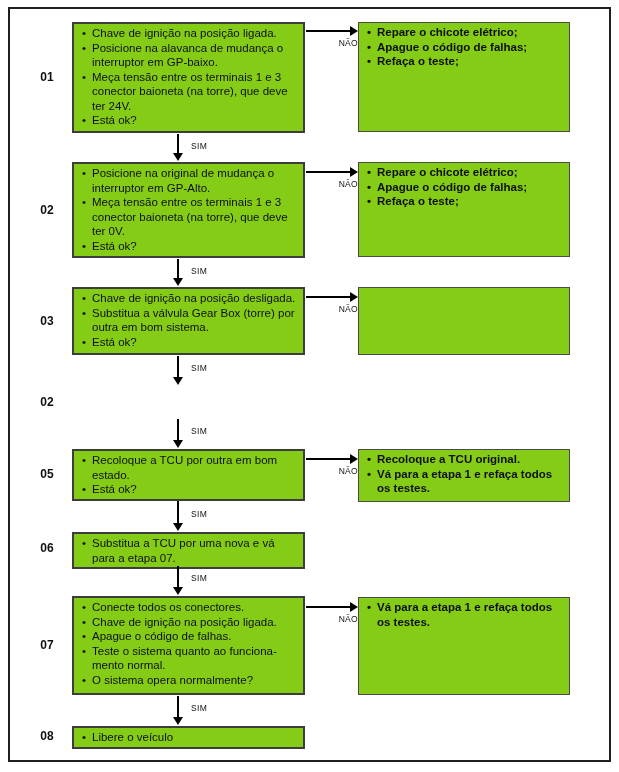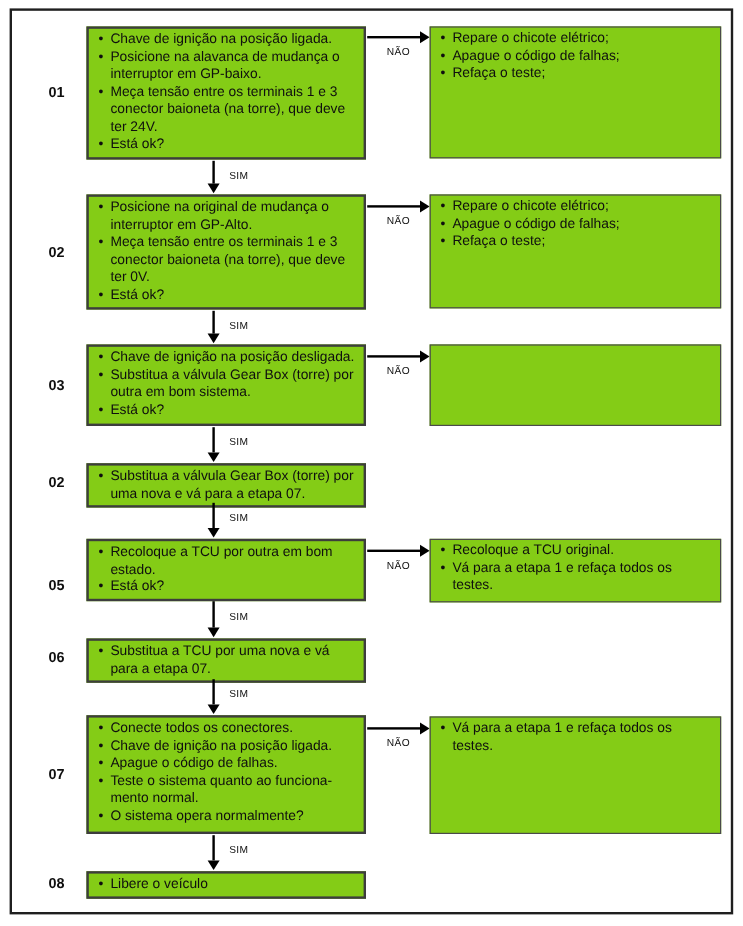--- a/index.html
+++ b/index.html
@@ -10,21 +10,21 @@
   }
   .frame {
     position:absolute; left:8px; top:7px; width:603px; height:755px;
     box-sizing:border-box; border:2px solid #1f1f1f;
   }
   .box {
     position:absolute; box-sizing:border-box; background:#84cc16;
     padding:2px 5px 2px 6px;
   }
   .lbox { left:72px; width:233px; border:2px solid #3d3d3d; }
-  .rbox { left:358px; width:243px; border:1.5px solid #4a4a4a; }
+  .rbox { left:358px; width:212px; border:1.5px solid #4a4a4a;font-weight:bold; }
   .li {
     position:relative; padding-left:12px;
     font-size:11.5px; line-height:14.5px;
   }
   .li::before { content:"\2022"; position:absolute; left:2px; }
   .stepnum {
     position:absolute; left:30px; width:34px; text-align:center;
     font-size:12px; font-weight:bold;
   }
   .arrow-v {
@@ -42,21 +42,21 @@
     display:flex; align-items:center;
   }
   .arrow-h .shaft { height:2px; flex:1; background:#000; }
   .arrow-h .head {
     width:0; height:0;
     border-top:5.5px solid transparent; border-bottom:5.5px solid transparent;
     border-left:8px solid #000;
   }
   .lab { position:absolute; font-size:8.5px; letter-spacing:0.3px; color:#111; }
   .lab-sim { left:191px; }
-  .lab-nao { left:306px; width:52px; text-align:center; }
+  .lab-nao { left:306px; width:52px; text-align:right; }
 </style>
 </head>
 <body>
 
 <div class="canvas">
   <div class="frame"></div>
 
   <div class="stepnum" style="top:70px">01</div>
   <div class="box lbox" style="top:22px;min-height:111px">
     <div class="li">Chave de ignição na posição ligada.</div>
@@ -115,30 +115,27 @@
   <div class="lab lab-nao" style="top:304px">NÃO</div>
   <div class="box rbox" style="top:287px;height:68px">
   </div>
   <div class="arrow-v" style="top:356px;height:29px">
     <div class="shaft"></div>
     <div class="head"></div>
   </div>
   <div class="lab lab-sim" style="top:363px">SIM</div>
 
   <div class="stepnum" style="top:395px">02</div>
-  <div class="box lbox" style="top:386px;min-height:32px">
-    <div class="li">Substitua a válvula Gear Box (torre) por uma nova e vá para a etapa 07.</div>
-  </div>
   <div class="arrow-v" style="top:419px;height:29px">
     <div class="shaft"></div>
     <div class="head"></div>
   </div>
   <div class="lab lab-sim" style="top:426px">SIM</div>
 
-  <div class="stepnum" style="top:481px">05</div>
+  <div class="stepnum" style="top:467px">05</div>
   <div class="box lbox" style="top:449px;min-height:51px">
     <div class="li">Recoloque a TCU por outra em bom estado.</div>
     <div class="li">Está ok?</div>
   </div>
   <div class="arrow-h" style="top:453px">
     <div class="shaft"></div>
     <div class="head"></div>
   </div>
   <div class="lab lab-nao" style="top:466px">NÃO</div>
   <div class="box rbox" style="top:449px;height:53px">

